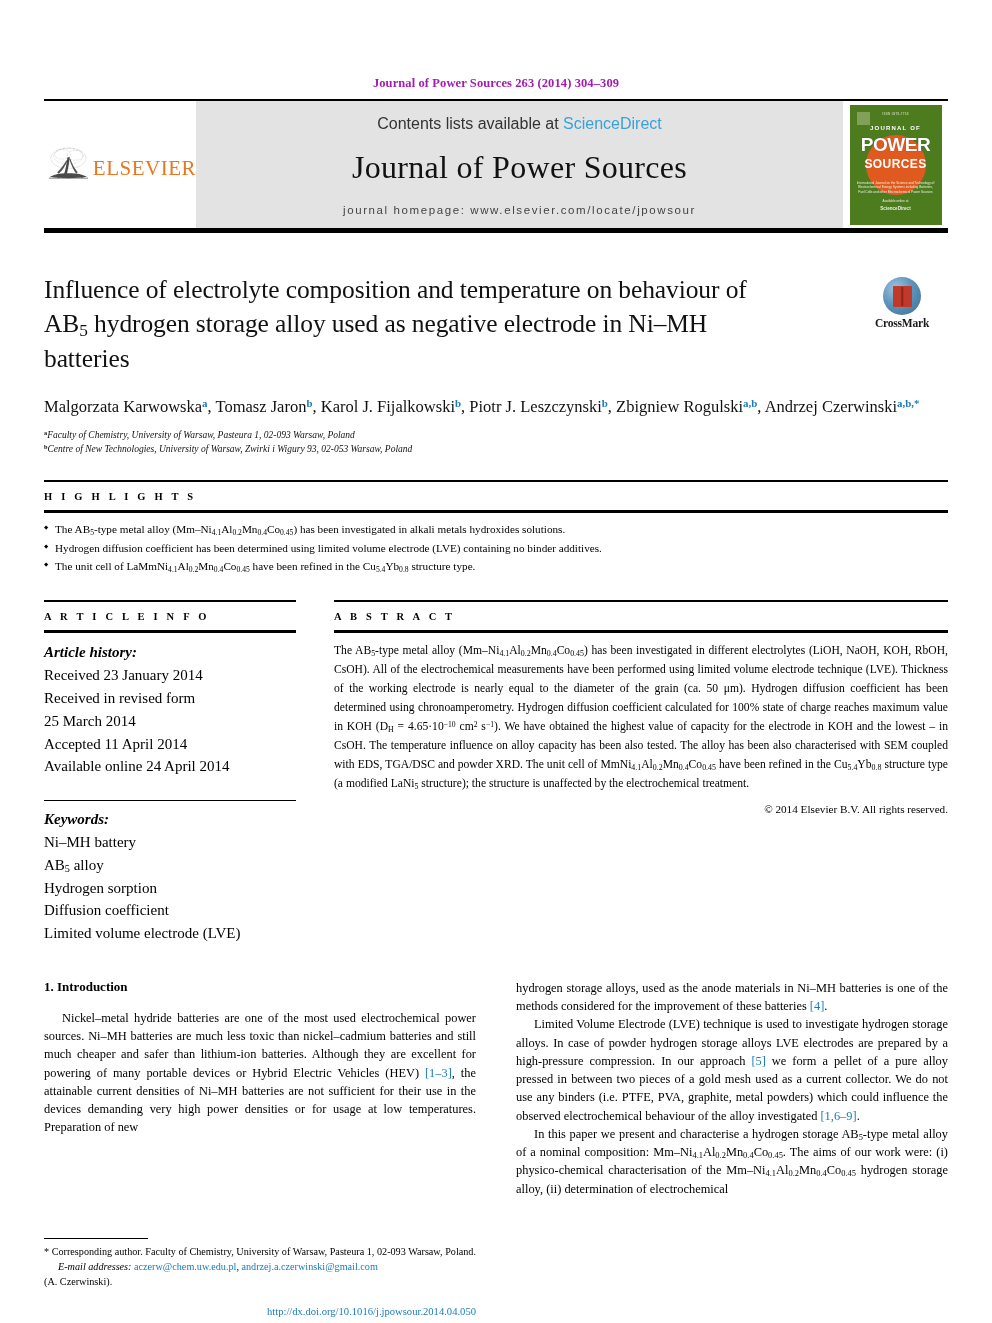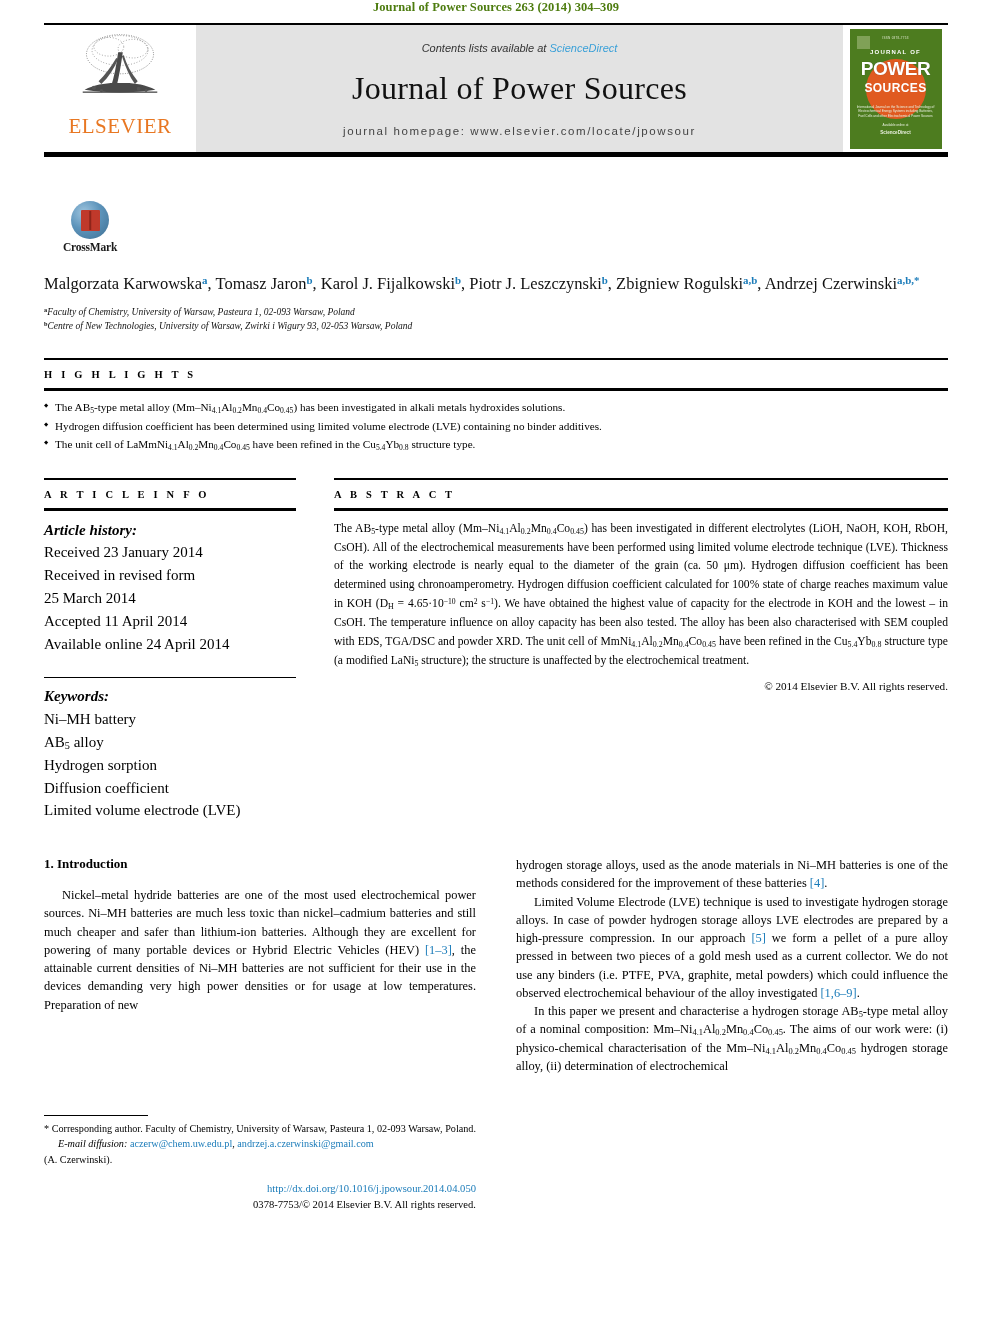--- a/index.html
+++ b/index.html
@@ -19,44 +19,45 @@
     position: relative;
     width: 992px;
     height: 1323px;
     box-sizing: border-box;
     padding: 0 44px;
   }
 
   
   .running-head {
     text-align: center;
-    color: #4d7c0f;
+    color: #a21caf;
     font-family: "Liberation Serif", serif;
     font-weight: bold;
     font-size: 12.5px;
+    padding-top: 76px;
     letter-spacing: 0.1px;
   }
 
   
   .masthead-rule-top {
     margin-top: 8px;
     height: 2px;
     background: #000;
   }
   .masthead {
     display: flex;
     align-items: stretch;
     height: 127px;
     margin-top: 0;
   }
   .elsevier-block {
     width: 152px;
     flex: 0 0 152px;
     display: flex;
-    flex-direction: column;
+    flex-direction: row;
     align-items: center;
     justify-content: flex-start;
     padding-top: 5px;
     background: #fff;
   }
   .tree-logo {
     width: 94px;
     height: 82px;
   }
   .elsevier-word {
@@ -70,25 +71,24 @@
   .journal-band {
     flex: 1 1 auto;
     background: #e3e3e3;
     display: flex;
     flex-direction: column;
     align-items: center;
     justify-content: center;
     position: relative;
   }
   .contents-line {
-    font-size: 11px;
+    font-size: 16px;
     font-family: "Liberation Sans", sans-serif;
     color: #333;
     margin-top: 6px;
-    font-style: italic;
   }
   .contents-line .sd {
     color: #3aa0d8;
   }
   .journal-title {
     font-family: "Liberation Serif", serif;
     font-size: 32px;
     color: #111;
     margin: 16px 0 18px 0;
     letter-spacing: 0.3px;
@@ -432,20 +432,27 @@
           <div>Available online at</div>
           <b>ScienceDirect</b>
         </div>
       </div>
     </div>
   </div>
 
   <div class="masthead-rule-bot"></div>
 
   <div class="title-wrap">
+    <div class="title-main">
+      <h1 class="article-title">
+        <span>Influence of electrolyte composition and temperature on behaviour of</span><br>
+        <span>AB</span><sub>5</sub><span> hydrogen storage alloy used as negative electrode in Ni–MH</span><br>
+        <span>batteries</span>
+      </h1>
+    </div>
     <div class="crossmark">
       <div class="cm-badge">
           <div class="cm-book"></div>
         </div>
       <div class="cm-text">CrossMark</div>
     </div>
   </div>
 
   <div class="authors">
     <span><span>Malgorzata Karwowska</span><sup>a</sup><span>, </span></span><span><span>Tomasz Jaron</span><sup>b</sup><span>, </span></span><span><span>Karol J. Fijalkowski</span><sup>b</sup><span>, </span></span><span><span>Piotr J. Leszczynski</span><sup>b</sup><span>, </span></span><span><span>Zbigniew Rogulski</span><sup>a,b</sup><span>, </span></span><span><span>Andrzej Czerwinski</span><sup>a,b,*</sup></span>
@@ -510,21 +517,21 @@
     <div class="bcol" style="padding-bottom:200px;">
       <h2 class="sec-title">1.  Introduction</h2>
       <p class="body-p">
         Nickel–metal hydride batteries are one of the most used electrochemical power sources. Ni–MH batteries are much less toxic than nickel–cadmium batteries and still much cheaper and safer than lithium-ion batteries. Although they are excellent for powering of many portable devices or Hybrid Electric Vehicles (HEV) <span class="ref">[1–3]</span>, the attainable current densities of Ni–MH batteries are not sufficient for their use in the devices demanding very high power densities or for usage at low temperatures. Preparation of new
       </p>
 
       <div class="footnote-wrap">
         <div class="fn-rule"></div>
         <div class="footnote">
           <span>* Corresponding author. Faculty of Chemistry, University of Warsaw, Pasteura 1, 02-093 Warsaw, Poland.</span><br>
-          <span style="display:inline-block;width:14px;"></span><span class="fn-email-label">E-mail diffusion:</span>
+          <span style="display:inline-block;width:14px;"></span><span class="fn-email-label">E-mail addresses:</span>
           <span class="link">aczerw@chem.uw.edu.pl</span><span>, </span><span class="link">andrzej.a.czerwinski@gmail.com</span><br>
           <span>(A. Czerwinski).</span>
         </div>
         <div class="doi-block">
           <div class="doi-link">http://dx.doi.org/10.1016/j.jpowsour.2014.04.050</div>
           <div>0378-7753/© 2014 Elsevier B.V. All rights reserved.</div>
         </div>
       </div>
     </div>
 

